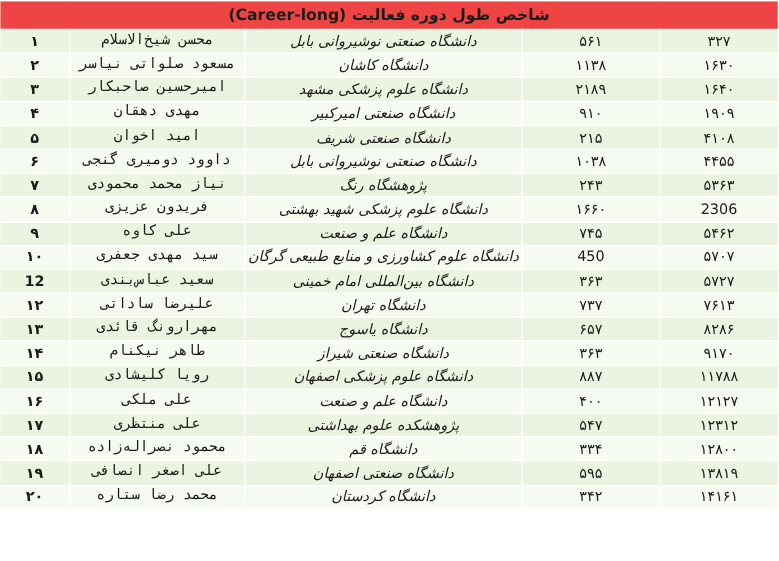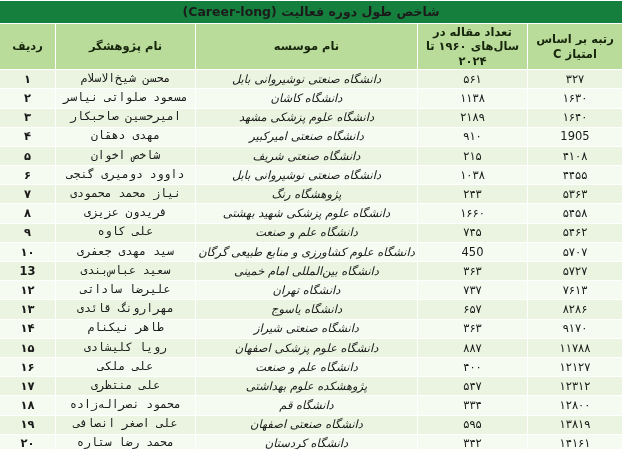--- a/index.html
+++ b/index.html
@@ -30,21 +30,21 @@
     padding: 0;
     text-align: center;
     vertical-align: middle;
     font-size: 11.5px;
     color: #1a1a1a;
     line-height: 1.1;
     white-space: nowrap;
     overflow: hidden;
   }
   tr.title-row td {
-    background: #15803d;
+    background: #ef4444;
     height: 22px;
     font-size: 12.5px;
     font-weight: bold;
     color: #1b1b1b;
     border: 1px solid #ffffff;
   }
   tr.head-row th {
     background: #b9dc9b;
     height: 34px;
     font-size: 11.5px;
@@ -79,27 +79,20 @@
       <col class="col-crank">
       <col class="col-count">
       <col class="col-inst">
       <col class="col-name">
       <col class="col-idx">
     </colgroup>
     <tbody>
       <tr class="title-row">
         <td colspan="5">شاخص طول دوره فعالیت (Career-long)</td>
       </tr>
-      <tr class="head-row">
-        <th>رتبه بر اساس امتیاز C</th>
-        <th>تعداد مقاله در سال‌های ۱۹۶۰ تا ۲۰۲۴</th>
-        <th>نام موسسه</th>
-        <th>نام پژوهشگر</th>
-        <th>ردیف</th>
-      </tr>
 
       <tr class="data-row odd">
         <td class="c-crank">۳۲۷</td>
         <td class="c-count">۵۶۱</td>
         <td class="c-inst">دانشگاه صنعتی نوشیروانی بابل</td>
         <td class="c-name">محسن شیخ‌الاسلام</td>
         <td class="c-rank-idx">۱</td>
       </tr>
       <tr class="data-row even">
         <td class="c-crank">۱۶۳۰</td>
@@ -109,49 +102,49 @@
         <td class="c-rank-idx">۲</td>
       </tr>
       <tr class="data-row odd">
         <td class="c-crank">۱۶۴۰</td>
         <td class="c-count">۲۱۸۹</td>
         <td class="c-inst">دانشگاه علوم پزشکی مشهد</td>
         <td class="c-name">امیرحسین صاحبکار</td>
         <td class="c-rank-idx">۳</td>
       </tr>
       <tr class="data-row even">
-        <td class="c-crank">1905</td>
+        <td class="c-crank">۱۹۰۹</td>
         <td class="c-count">۹۱۰</td>
         <td class="c-inst">دانشگاه صنعتی امیرکبیر</td>
         <td class="c-name">مهدی دهقان</td>
         <td class="c-rank-idx">۴</td>
       </tr>
       <tr class="data-row odd">
         <td class="c-crank">۴۱۰۸</td>
         <td class="c-count">۲۱۵</td>
         <td class="c-inst">دانشگاه صنعتی شریف</td>
-        <td class="c-name">شاخص اخوان</td>
+        <td class="c-name">امید اخوان</td>
         <td class="c-rank-idx">۵</td>
       </tr>
       <tr class="data-row even">
         <td class="c-crank">۴۴۵۵</td>
         <td class="c-count">۱۰۳۸</td>
         <td class="c-inst">دانشگاه صنعتی نوشیروانی بابل</td>
         <td class="c-name">داوود دومیری گنجی</td>
         <td class="c-rank-idx">۶</td>
       </tr>
       <tr class="data-row odd">
         <td class="c-crank">۵۳۶۳</td>
         <td class="c-count">۲۴۳</td>
         <td class="c-inst">پژوهشگاه رنگ</td>
         <td class="c-name">نیاز محمد محمودی</td>
         <td class="c-rank-idx">۷</td>
       </tr>
       <tr class="data-row even">
-        <td class="c-crank">۵۴۵۸</td>
+        <td class="c-crank">2306</td>
         <td class="c-count">۱۶۶۰</td>
         <td class="c-inst">دانشگاه علوم پزشکی شهید بهشتی</td>
         <td class="c-name">فریدون عزیزی</td>
         <td class="c-rank-idx">۸</td>
       </tr>
       <tr class="data-row odd">
         <td class="c-crank">۵۴۶۲</td>
         <td class="c-count">۷۴۵</td>
         <td class="c-inst">دانشگاه علم و صنعت</td>
         <td class="c-name">علی کاوه</td>
@@ -162,21 +155,21 @@
         <td class="c-count">450</td>
         <td class="c-inst">دانشگاه علوم کشاورزی و منابع طبیعی گرگان</td>
         <td class="c-name">سید مهدی جعفری</td>
         <td class="c-rank-idx">۱۰</td>
       </tr>
       <tr class="data-row odd">
         <td class="c-crank">۵۷۲۷</td>
         <td class="c-count">۳۶۳</td>
         <td class="c-inst">دانشگاه بین‌المللی امام خمینی</td>
         <td class="c-name">سعید عباس‌بندی</td>
-        <td class="c-rank-idx">13</td>
+        <td class="c-rank-idx">12</td>
       </tr>
       <tr class="data-row even">
         <td class="c-crank">۷۶۱۳</td>
         <td class="c-count">۷۳۷</td>
         <td class="c-inst">دانشگاه تهران</td>
         <td class="c-name">علیرضا ساداتی</td>
         <td class="c-rank-idx">۱۲</td>
       </tr>
       <tr class="data-row odd">
         <td class="c-crank">۸۲۸۶</td>

